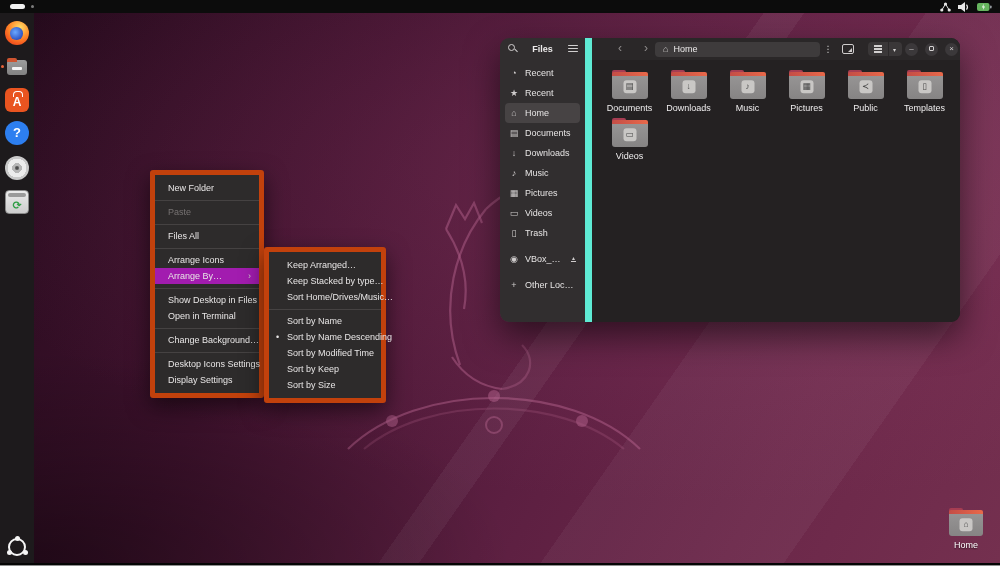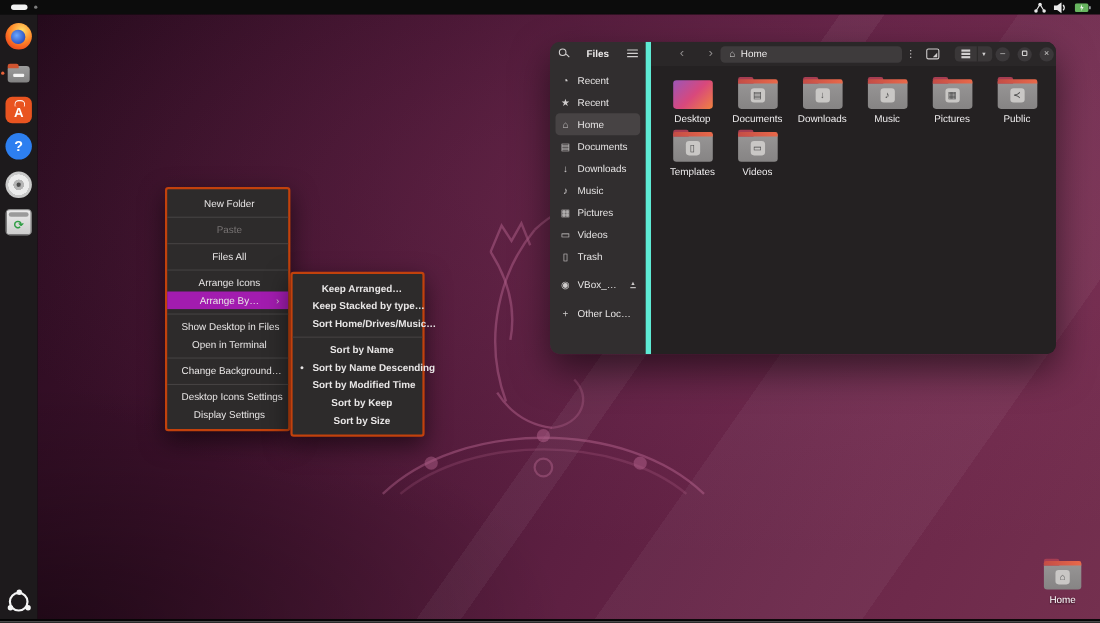--- a/index.html
+++ b/index.html
@@ -50,39 +50,39 @@
        linear-gradient(118deg, #250a1c 0%, #40122e 30%, #5c1f41 58%, #6b2749 78%, #74304f 100%); }
   .wallpaper::before { content:''; position:absolute; inset:0;
      background:linear-gradient(125deg, transparent 0 54%, rgba(255,255,255,.05) 54% 57%, transparent 57% 66%, rgba(255,255,255,.045) 66% 84%, transparent 84%); }
   .wallpaper::after { content:''; position:absolute; inset:0;
      background:radial-gradient(90% 70% at 0% 100%, rgba(0,0,0,.45), transparent 55%); }
   .mascot { position:absolute; left:300px; top:140px; width:320px; height:310px; opacity:.75; }
   .bottom-strip { position:absolute; left:0; bottom:0; width:1000px; height:3px; background:#050505; z-index:60; }
   .bottom-strip::after { content:''; position:absolute; left:0; bottom:0; width:100%; height:1px; background:#8f8f8f; }
 
   
-  .menu { position:absolute; background:#2d2b2b; border:2px solid #c2410c; border-radius:3px;
-     padding:5px 0; z-index:80; box-shadow:0 8px 22px rgba(0,0,0,.55);text-align:center; }
+  .menu { position:absolute; background:#2d2b2b; border:5px solid #c2410c; border-radius:3px;
+     padding:5px 0; z-index:80; box-shadow:0 8px 22px rgba(0,0,0,.55); }
   .desktop-menu { left:150px; top:170px; width:114px; }
-  .arrange-submenu { left:264px; top:247px; width:122px; z-index:85;font-weight:bold; }
+  .arrange-submenu { left:264px; top:247px; width:122px; z-index:85; }
   .menu-item { position:relative; height:16px; line-height:16px; font-size:9px; color:#e8e6e6; padding:0 10px 0 13px; cursor:default; white-space:nowrap; }
   .arrange-submenu .menu-item { padding-left:18px; }
   .menu-item.disabled { color:#767272; }
   .menu-item.highlighted { background:#a21caf; }
   .menu-item.sep-after { margin-bottom:8px; }
   .menu-item.sep-after::after { content:''; position:absolute; left:0; right:0; bottom:-4.5px; height:1px; background:#454242; }
   .menu-item .chevron { display:none; }
   .menu-item.submenu .chevron { display:block; position:absolute; right:8px; top:0; color:#cfcccc; }
   .menu-item .radio-dot { display:none; }
   .menu-item.radio .radio-dot { display:block; position:absolute; left:7px; top:0; color:#e8e6e6; }
 
   
   .files-window { position:absolute; left:500px; top:38px; width:460px; height:284px; border-radius:9px; overflow:hidden;
      display:flex; z-index:70; box-shadow:0 14px 34px rgba(0,0,0,.55); }
-  .fw-sidebar { width:92px; background:#312e2f; border-right:5px solid #5eead4; position:relative; }
+  .fw-sidebar { width:92px; background:#312e2f; border-right:7px solid #5eead4; position:relative; }
   .fw-sb-header { position:relative; height:22px; }
   .fw-sb-title { position:absolute; left:0; right:0; top:0; text-align:center; line-height:22px; font-size:9px; font-weight:bold; color:#eceaea; }
   .search-btn { position:absolute; left:8px; top:6px; width:11px; height:11px; }
   .search-btn i { display:block; width:7px; height:7px; border:1.3px solid #d2d0d0; border-radius:50%; position:relative; }
   .search-btn i::after { content:''; position:absolute; width:4px; height:1.4px; background:#d2d0d0; right:-3.5px; bottom:-1.5px; transform:rotate(45deg); }
   .hamburger-btn { position:absolute; right:7px; top:7px; width:10px; height:9px; }
   .hamburger-btn i { display:block; width:10px; height:1.4px; background:#d2d0d0; border-radius:1px; box-shadow:0 3px 0 #d2d0d0, 0 6px 0 #d2d0d0; }
   .fw-sb-list { position:absolute; left:0; right:0; top:25px; }
   .sb-row { height:20px; display:flex; align-items:center; gap:6px; margin:0 5px; padding:0 4px; border-radius:4px; font-size:9px; color:#e6e4e4; cursor:default; }
   .sb-row.selected { background:#474344; }
@@ -426,26 +426,20 @@
           <span class="vt-divider"></span>
           <span class="vt-chevron">▾</span>
         </div>
         <span class="wc wc-min">–</span>
         <span class="wc wc-max"><i></i></span>
         <span class="wc wc-close">×</span>
       </div>
 
       <div class="fw-content">
 
-          <div class="file-cell gradient">
-            <div class="folder">
-              
-            </div>
-            <div class="file-label">Desktop</div>
-          </div>
 
           <div class="file-cell">
             <div class="folder">
               <span class="emblem">▤</span>
             </div>
             <div class="file-label">Documents</div>
           </div>
 
           <div class="file-cell">
             <div class="folder">

